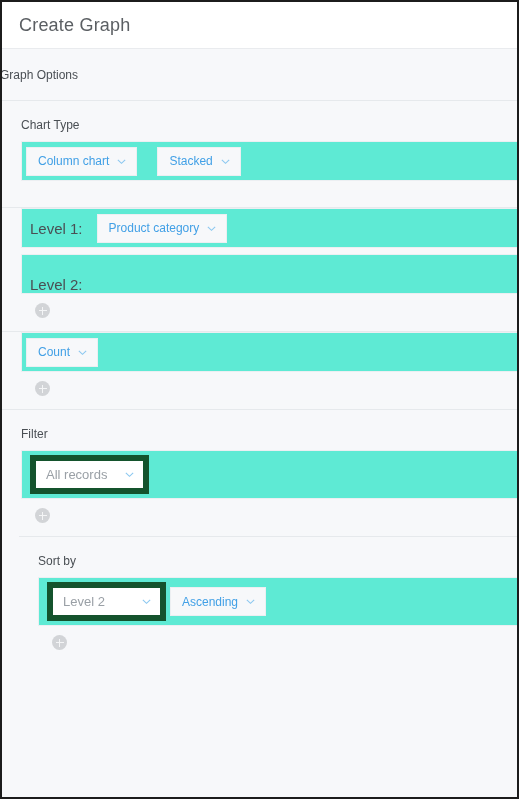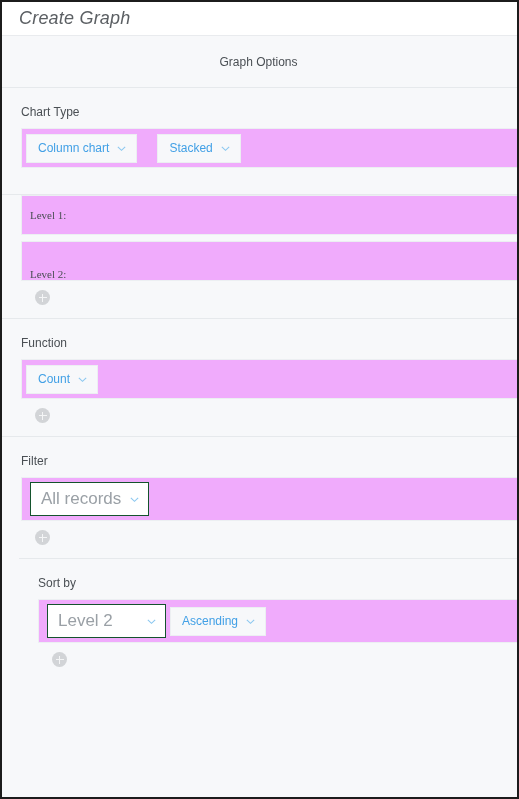--- a/index.html
+++ b/index.html
@@ -17,45 +17,43 @@
     width: 519px;
     height: 799px;
     box-sizing: border-box;
     border: 2px solid #1c1c1c;
     background: #f7f8fa;
     overflow: hidden;
   }
 
   
   .header {
-    height: 34px;
+    height: 47px;
     background: #ffffff;
     border-bottom: 1px solid #e9ebee;
     display: flex;
     align-items: center;
     padding-left: 17px;
     box-sizing: border-box;
-    font-style: italic;
   }
   .header-title {
     font-size: 18px;
     color: #5b5f63;
     font-weight: 400;
     letter-spacing: 0.2px;
   }
 
   
   .options-bar {
     height: 51px;
     background: #f7f8fa;
     display: flex;
     align-items: center;
     padding-left: 0px;
     box-sizing: border-box;
-    justify-content: center;
   }
   .options-bar-label {
     font-size: 12px;
     color: #4a4f54;
     margin-left: -2px;
   }
 
   
   .section {
     background: #f7f8fa;
@@ -66,38 +64,37 @@
   .section:first-of-type { border-top: 1px solid #e6e9ec; }
 
   .section-label {
     font-size: 12px;
     color: #4a4f54;
     padding: 17px 12px 9px 19px;
   }
 
   
   .row-card {
-    background: #f0abfc;
+    background: #5eead4;
     border: 1px solid #eceff2;
     border-right: none;
     margin-left: 19px;
     min-height: 40px;
     display: flex;
     align-items: center;
     padding: 0 0 0 0;
     box-sizing: border-box;
   }
   .row-card + .row-card { margin-top: 6px; align-items: flex-end; }
 
   .row-inline-label {
-    font-size: 11px;
+    font-size: 15px;
     color: #4a4f54;
     padding: 0 10px 0 8px;
     white-space: nowrap;
-    font-family: Liberation Serif, serif;
   }
 
   
   .pill {
     display: inline-flex;
     align-items: center;
     gap: 7px;
     background: #f7f8fa;
     border: 1px solid #eceff2;
     color: #42a0e6;
@@ -110,23 +107,23 @@
     user-select: none;
   }
   .pill + .pill { margin-left: 20px; }
 
   
   .select-box {
     display: inline-flex;
     align-items: center;
     justify-content: space-between;
     background: #ffffff;
-    border: 1px solid #14532d;
+    border: 6px solid #14532d;
     color: #9aa0a6;
-    font-size: 17px;
+    font-size: 13px;
     width: 119px;
     padding: 6px 8px 6px 10px;
     margin: 4px 0 4px 8px;
     box-sizing: border-box;
     min-height: 29px;
     cursor: pointer;
     user-select: none;
   }
 
   .chev {
@@ -198,33 +195,40 @@
         </span>
       </div>
     </div>
     <div style="height:26px"></div>
   </div>
 
   <div class="section">
 
     <div class="row-card">
       <span class="row-inline-label">Level 1:</span>
+      <div class="pill">
+        <span>Product category</span>
+        <span class="chev">
+          <svg viewBox="0 0 12 12" width="11" height="11">
+              <path d="M2 4.2 L6 8 L10 4.2" fill="none" stroke="#8cc8f0" stroke-width="1.2"></path>
+            </svg>
+        </span>
+      </div>
     </div>
 
     <div class="row-card">
       <span class="row-inline-label">Level 2:</span>
     </div>
 
     <div class="add-wrap">
       <span class="add-btn"></span>
     </div>
   </div>
 
   <div class="section">
-    <div class="section-label">Function</div>
     <div class="row-card">
       <div class="pill">
         <span>Count</span>
         <span class="chev">
           <svg viewBox="0 0 12 12" width="11" height="11">
               <path d="M2 4.2 L6 8 L10 4.2" fill="none" stroke="#8cc8f0" stroke-width="1.2"></path>
             </svg>
         </span>
       </div>
     </div>

